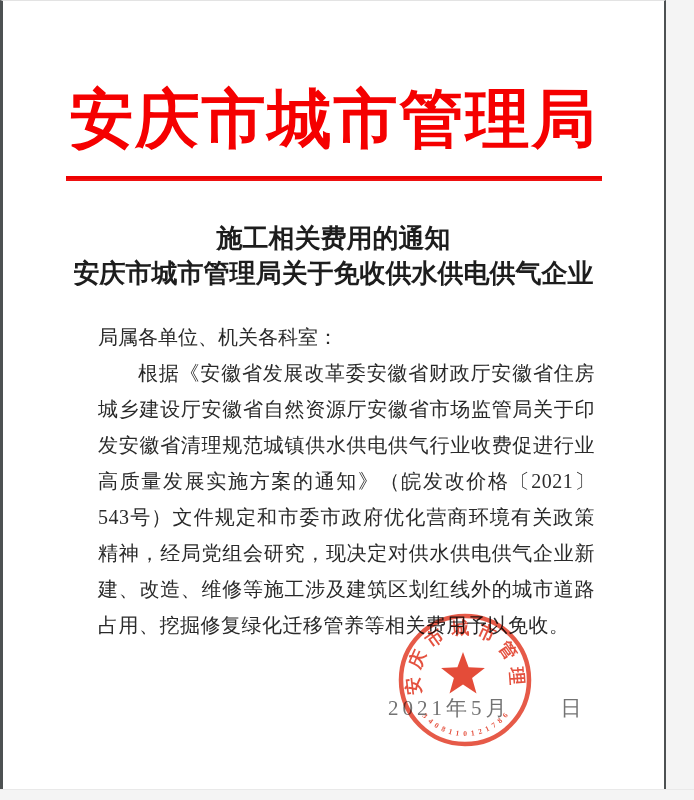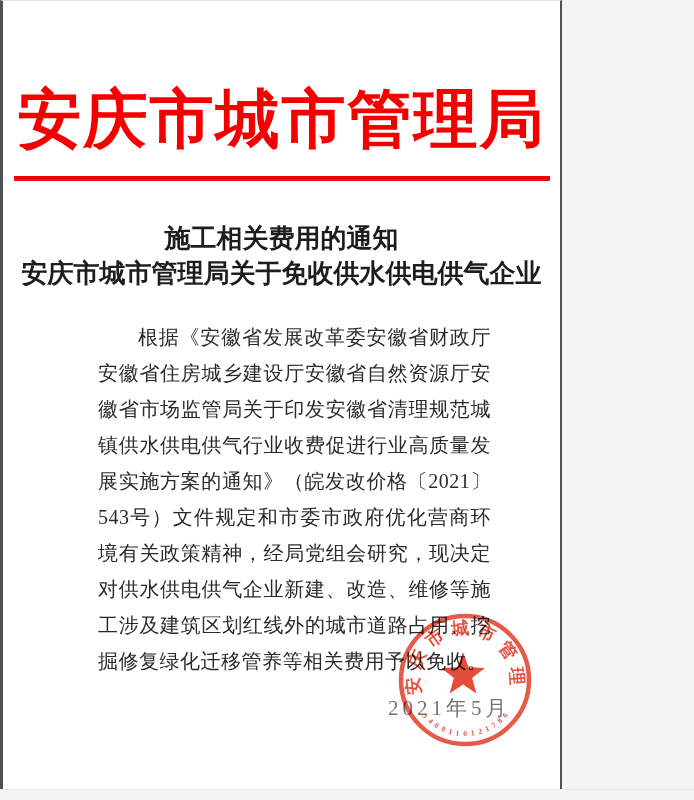--- a/index.html
+++ b/index.html
@@ -4,21 +4,21 @@
 <style>
   * { margin: 0; padding: 0; box-sizing: border-box; }
   html, body {
     width: 694px; height: 800px;
     background: #f4f4f4;
     font-family: "Liberation Serif", "DejaVu Serif", serif;
     overflow: hidden;
   }
   .page {
     position: relative;
-    width: 562px; height: 789px;
+    width: 666px; height: 789px;
     background: #ffffff;
     border-left: 3px solid #4d5152;
     border-right: 2px solid #4d5152;
     border-top: 1px solid #e3e3e3;
     overflow: hidden;
   }
   .bottom-strip {
     width: 694px; height: 11px;
     background: #f4f4f4;
     border-top: 1px solid #e9e9e9;
@@ -96,20 +96,21 @@
     <div class="org-name">安庆市城市管理局</div>
     <div class="divider"></div>
   </div>
 
   <div class="doc-title">
     <div>施工相关费用的通知</div>
     <div>安庆市城市管理局关于免收供水供电供气企业</div>
   </div>
 
   <div class="body-block">
+    <p class="salutation">局属各单位、机关各科室：</p>
     <p class="paragraph">根据《安徽省发展改革委安徽省财政厅安徽省住房城乡建设厅安徽省自然资源厅安徽省市场监管局关于印发安徽省清理规范城镇供水供电供气行业收费促进行业高质量发展实施方案的通知》（皖发改价格〔2021〕543号）文件规定和市委市政府优化营商环境有关政策精神，经局党组会研究，现决定对供水供电供气企业新建、改造、维修等施工涉及建筑区划红线外的城市道路占用、挖掘修复绿化迁移管养等相关费用予以免收。</p>
   </div>
 
   <div class="issue-date">2021年5月　　日</div>
 
   <svg class="seal" viewBox="0 0 142 150">
     <defs>
       <path id="arcTop" d="M 25.8 87.7 A 46 46 0 1 1 112.2 87.7" fill="none"></path>
       <path id="arcBottom" d="M 24.9 106.5 A 56 56 0 0 0 113.1 106.5" fill="none"></path>
     </defs>

